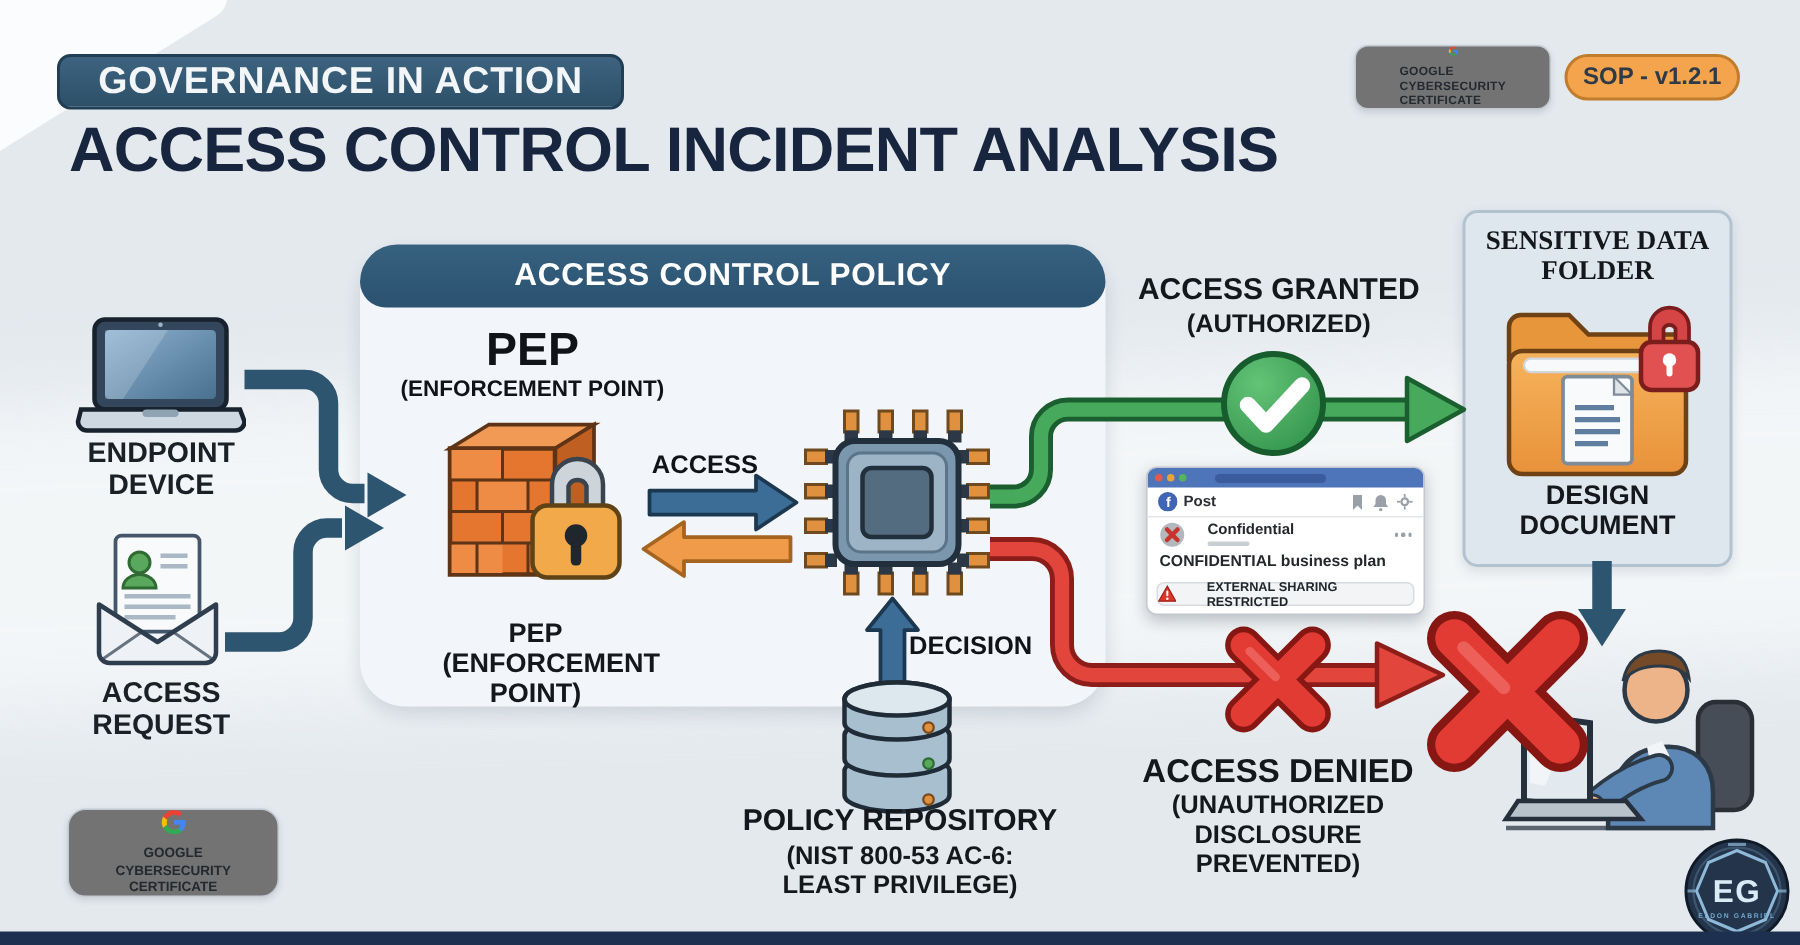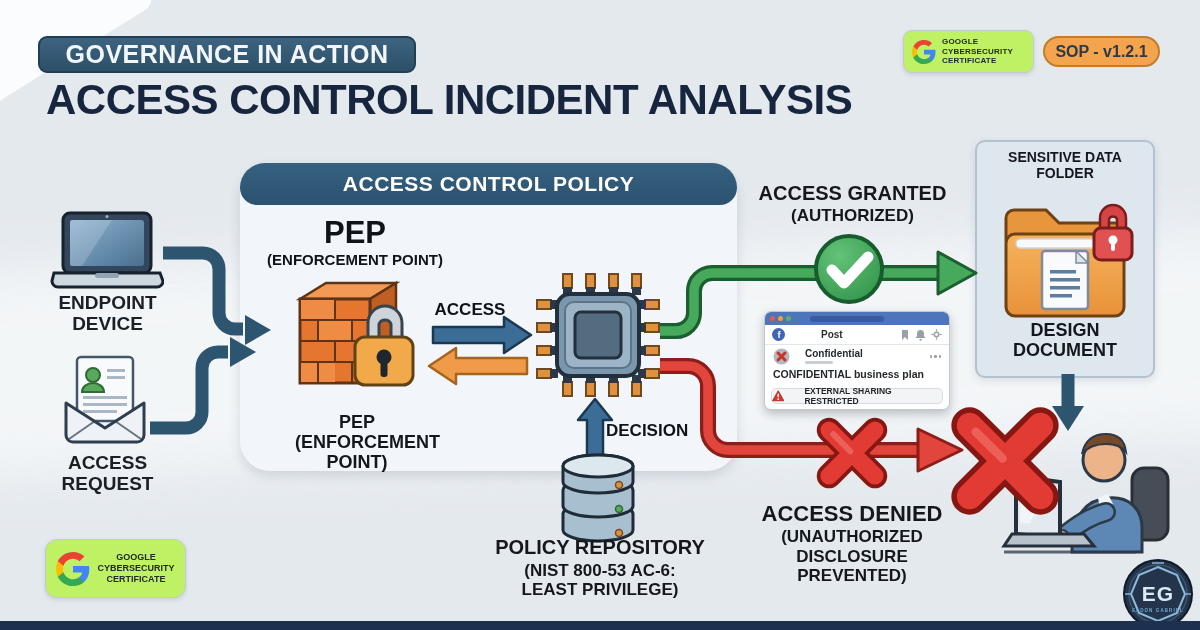--- a/index.html
+++ b/index.html
@@ -15,22 +15,22 @@
   .white-band{left:-80px;top:252px;width:1360px;height:205px;background:#fdfefe;opacity:.62;
               filter:blur(26px);transform:rotate(-1.8deg);z-index:0;}
   .bottom-bar{left:0;bottom:0;width:1200px;height:9px;background:#1e3050;z-index:6;}
 
   
   .gov-badge{left:38px;top:36px;width:378px;height:37px;background:linear-gradient(#3d6380,#2d5068);
              border:2px solid #203f56;border-radius:9px;color:#f3f6f8;font-size:25px;font-weight:bold;
              display:flex;align-items:center;justify-content:center;letter-spacing:.5px;z-index:2;}
   .main-title{left:46px;top:76px;width:1010px;font-size:42px;font-weight:800;color:#17263e;
               letter-spacing:-.5px;z-index:2;}
-  .gcert{background:#bef264;border:1.5px solid #c3cad2;border-radius:9px;display:flex;align-items:center;
-         box-shadow:0 2px 4px rgba(40,60,80,.15);z-index:2;}
+  .gcert{background:#737373;border:1.5px solid #c3cad2;border-radius:9px;display:flex;align-items:center;
+         box-shadow:0 2px 4px rgba(40,60,80,.15);z-index:2;flex-direction:column;}
   .gcert-top{left:903px;top:30px;width:131px;height:43px;gap:6px;padding:0 8px;}
   .gcert-top .gtxt{font-size:8px;font-weight:800;color:#23292f;line-height:1.2;letter-spacing:.2px;text-align:left;}
   .gcert-bottom{left:45px;top:539px;width:141px;height:59px;gap:7px;padding:0 10px;border-radius:12px;}
   .gcert-bottom .gtxt{font-size:9px;font-weight:800;color:#23292f;line-height:1.25;flex:1;text-align:center;}
   .sop-badge{left:1043px;top:36px;width:117px;height:31px;background:#f3a44c;border:2px solid #c07e2c;
              border-radius:16px;color:#2e3a48;font-size:16px;font-weight:800;display:flex;align-items:center;
              justify-content:center;z-index:2;}
 
   
   .acp-box{left:240px;top:163px;width:497px;height:308px;background:#f2f6fa;border-radius:30px;
@@ -60,34 +60,34 @@
   .granted-label .v1{font-size:20px;}
   .denied-label{left:742px;top:502px;width:220px;}
   .denied-label .v1{font-size:22px;}
   .repo-label{left:440px;top:536px;width:320px;text-align:center;color:#14181c;z-index:3;}
   .repo-label .r1{font-size:20px;font-weight:800;}
   .repo-label .r2{font-size:17px;font-weight:800;line-height:1.12;margin-top:2px;}
 
   
   .sens-panel{left:975px;top:140px;width:180px;height:238px;background:#dee7ee;border:2px solid #b3c2cf;
               border-radius:10px;box-shadow:0 3px 8px rgba(40,60,80,.12);z-index:1;}
-  .sens-title{left:975px;top:150px;width:180px;text-align:center;font-size:14px;font-weight:800;
-              color:#14181c;line-height:1.12;z-index:2;}
+  .sens-title{left:975px;top:150px;width:180px;text-align:center;font-size:18px;font-weight:800;
+              color:#14181c;line-height:1.12;z-index:2;font-family:Liberation Serif, serif;}
   .doc-label{left:975px;top:320px;width:180px;text-align:center;font-size:18px;font-weight:800;
              color:#14181c;line-height:1.12;z-index:2;}
 
   
   .post-window{left:764px;top:311px;width:186px;height:99px;background:#fff;border:1px solid #c3c8d0;
                border-radius:7px;z-index:5;box-shadow:0 4px 10px rgba(20,30,45,.25);overflow:hidden;}
   .pw-titlebar{height:13px;background:#4e74b9;display:flex;align-items:center;padding:0 5px;gap:3px;}
   .dot{width:5px;height:5px;border-radius:50%;}
   .dot-red{background:#e05a4e;} .dot-yel{background:#e8a33c;} .dot-grn{background:#57b45e;}
   .pw-tab{margin-left:16px;width:74px;height:6px;background:#3a5c9e;border-radius:3px;}
   .pw-toolbar{height:20px;border-bottom:1px solid #e3e6ea;display:flex;align-items:center;padding:0 7px;gap:4px;}
-  .pw-appname{font-size:10px;font-weight:700;color:#2b2f33;margin-left:32px;}
+  .pw-appname{font-size:10px;font-weight:700;color:#2b2f33;}
   .pw-tools{margin-left:auto;display:flex;gap:5px;align-items:center;}
   .pw-body{padding:3px 8px 0 8px;}
   .pw-user-row{display:flex;align-items:center;gap:15px;}
   .pw-name-wrap{display:flex;flex-direction:column;gap:2px;}
   .pw-name{font-size:10px;font-weight:700;color:#24282c;line-height:1;}
   .pw-meta{width:28px;height:3px;background:#c9ced3;border-radius:2px;}
   .pw-menu{margin-left:auto;display:flex;gap:2px;}
   .pw-menu i{width:2.5px;height:2.5px;border-radius:50%;background:#9aa0a8;}
   .pw-text{font-size:10.5px;font-weight:700;color:#24282c;margin-top:3px;}
   .pw-warning{position:absolute;left:6px;right:6px;bottom:5px;height:16px;background:#f3f4f6;

